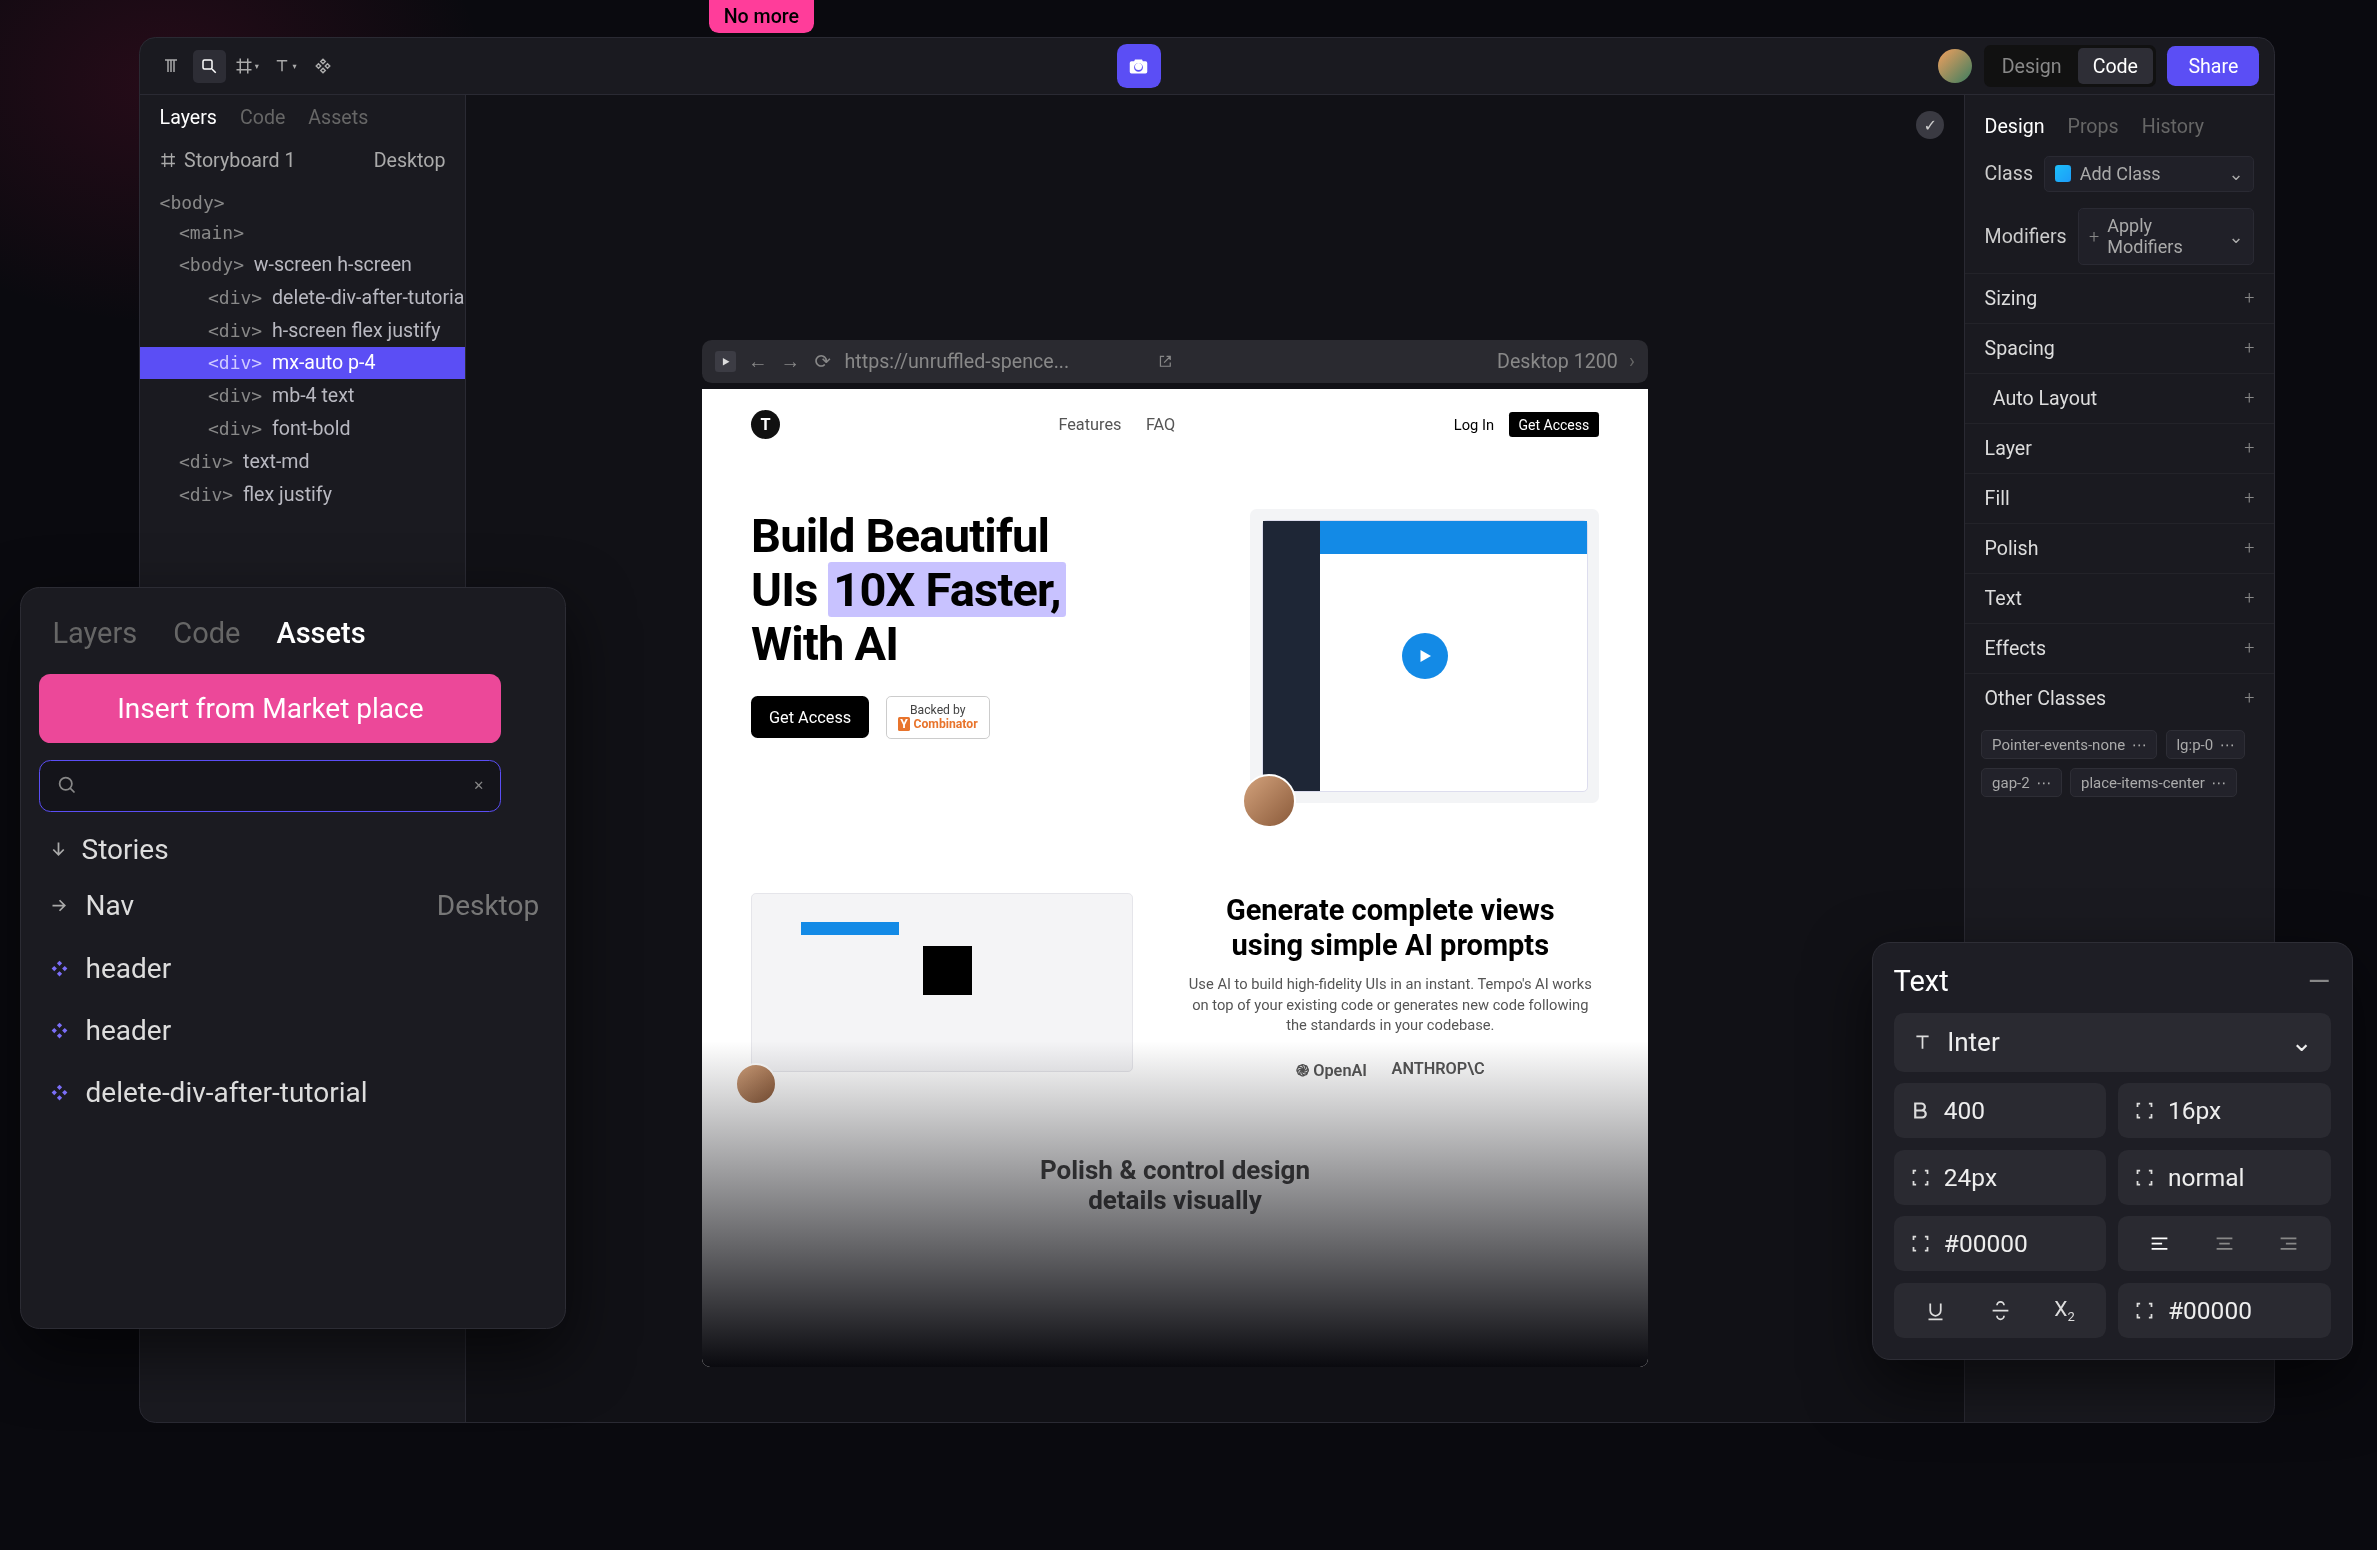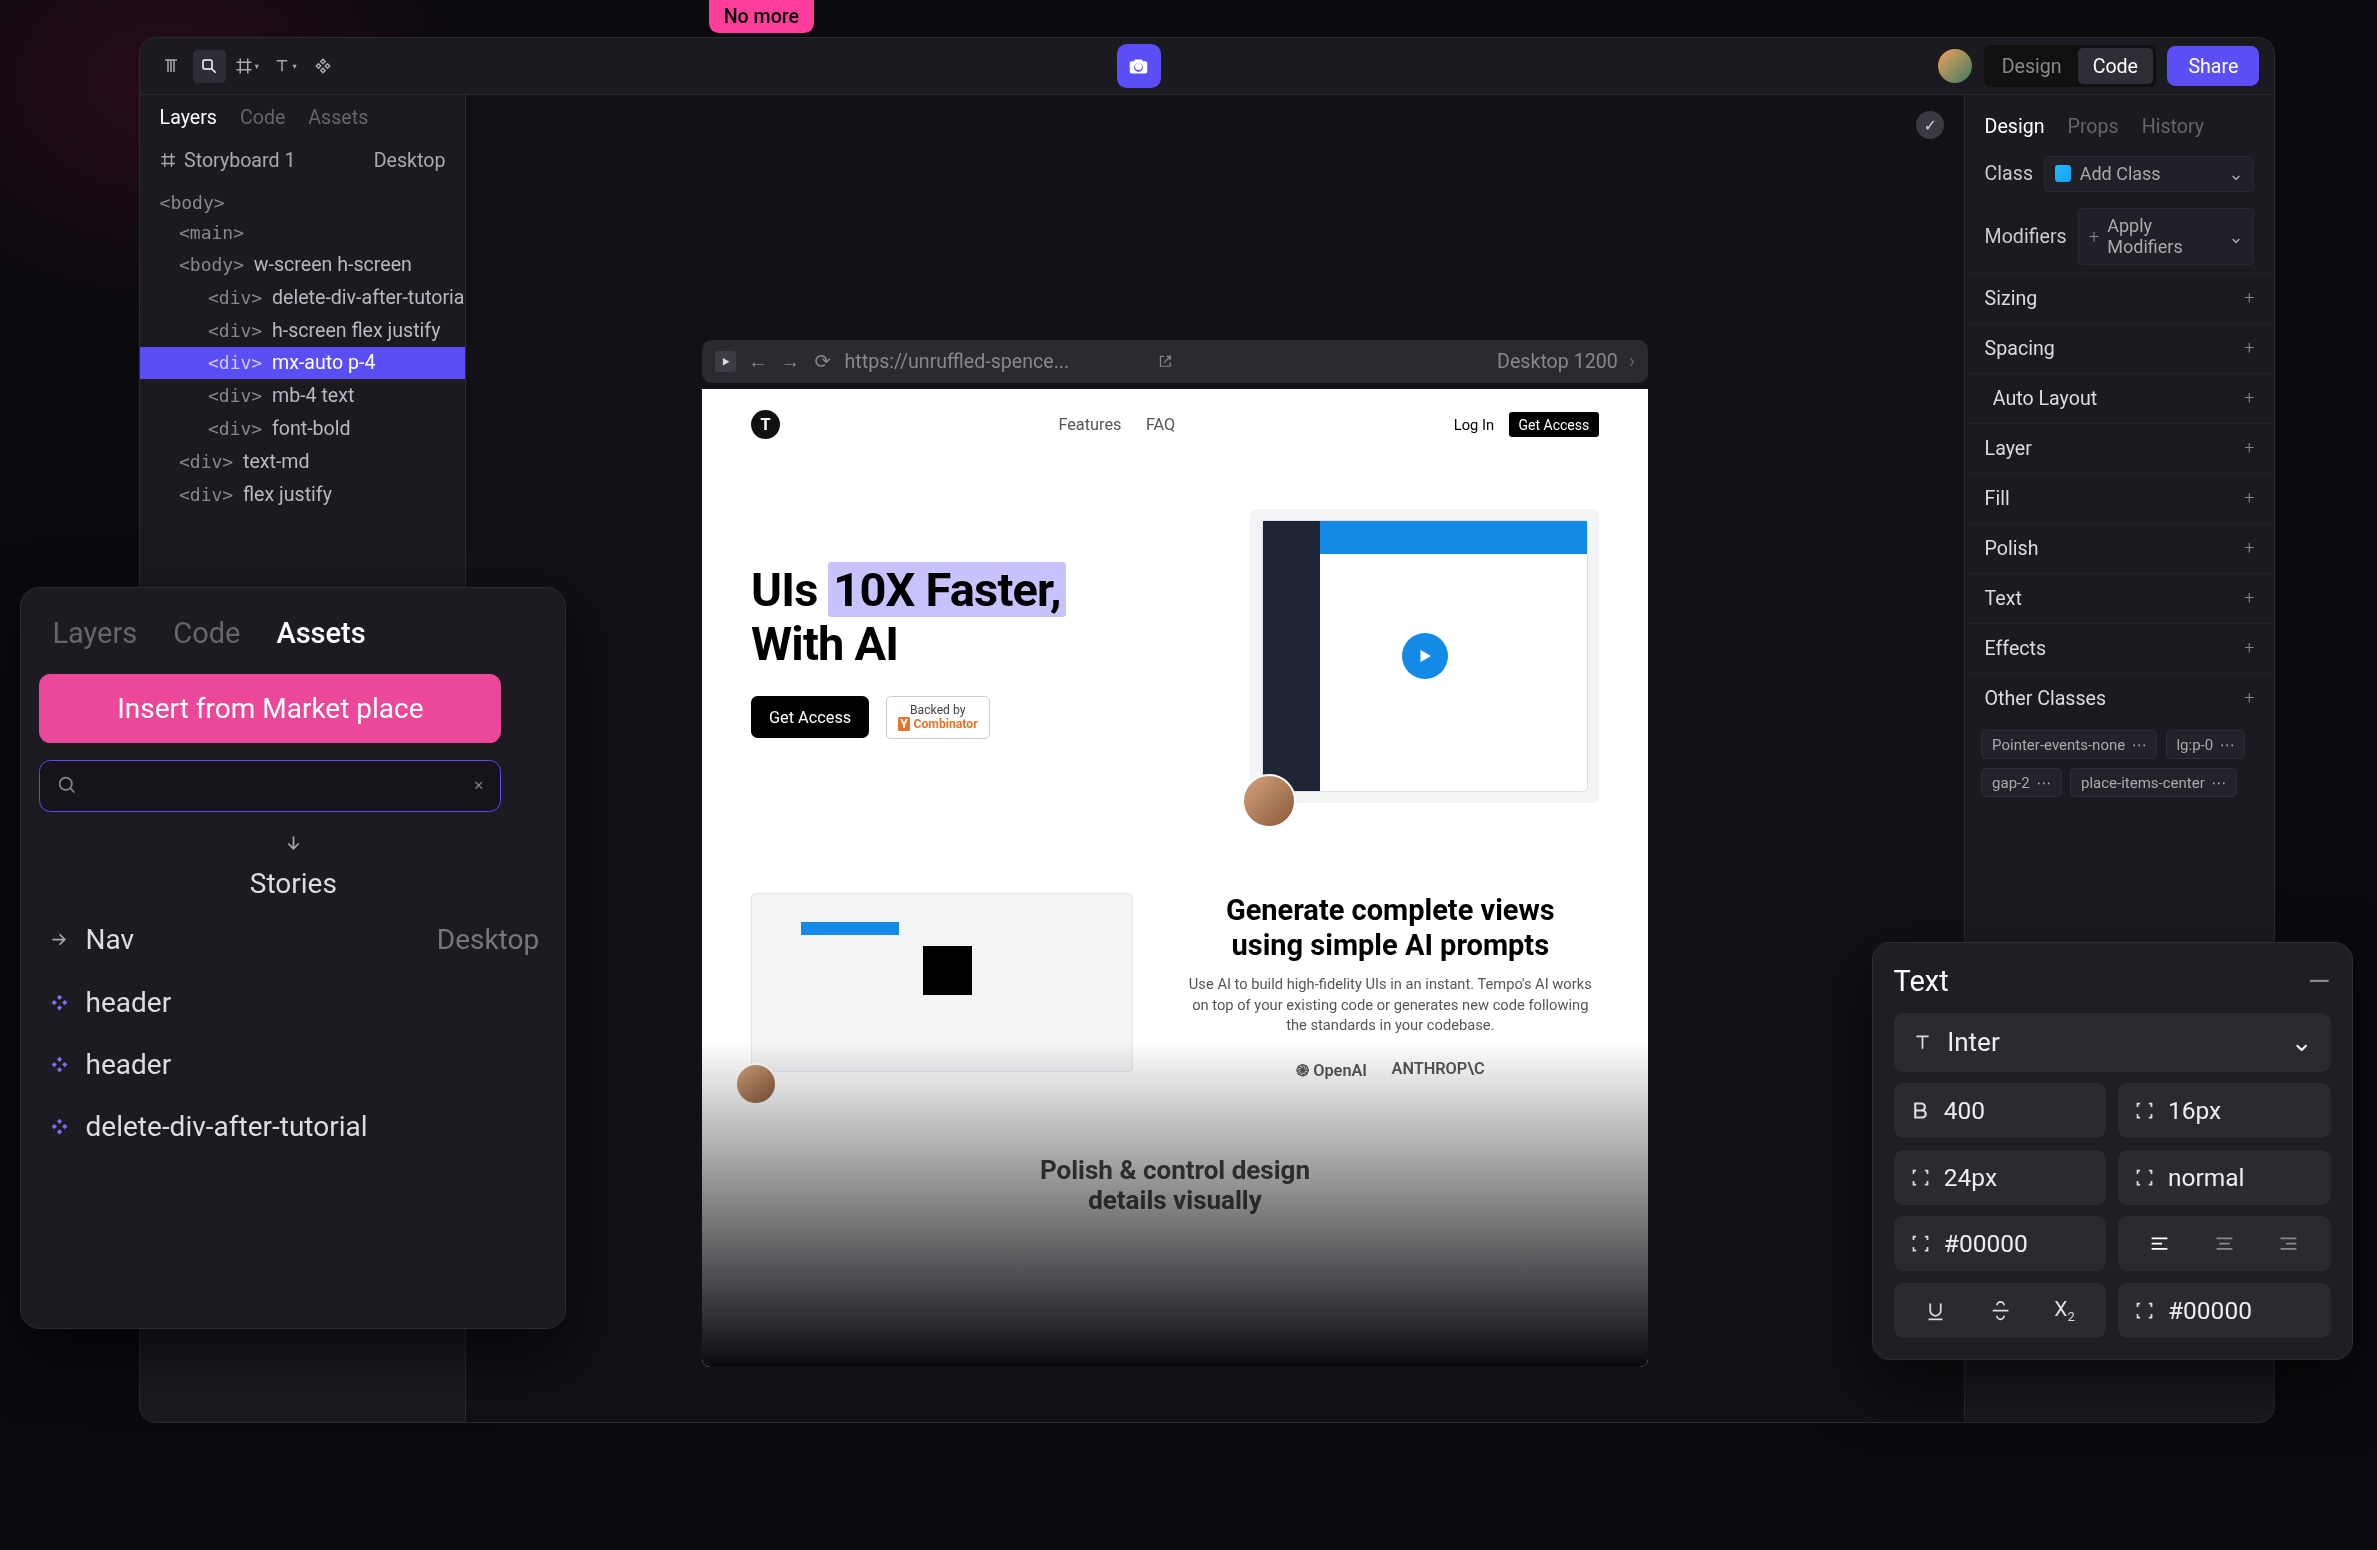--- a/index.html
+++ b/index.html
@@ -409,21 +409,20 @@
   color:#fff;
   font-size: 24.5px;
 }
 .ap-section {
   display:flex;
   align-items:center;
   gap:13px;
   padding: 21px 8.2px 8.2px;
   font-size: 28px;
   color:#ddd;
-  flex-direction:column;
 }
 .ap-item {
   display:flex;
   align-items:center;
   justify-content:space-between;
   padding: 14.7px 8.2px;
   font-size: 28px;
   color:#ddd;
   cursor:pointer;
 }
@@ -716,21 +715,21 @@
           <span>FAQ</span>
         </div>
         <div class="pp-nav-right">
           <span>Log In</span>
           <span class="pp-getaccess">Get Access</span>
         </div>
       </div>
       <div class="pp-hero">
         <div class="pp-hero-left">
           <h1>
-            <br>
+            <span>Build Beautiful</span><br>
             <span>UIs </span><span class="pp-highlight">10X Faster,</span><br>
             <span>With AI</span>
           </h1>
           <div class="pp-buttons">
             <div class="pp-btn-black">Get Access</div>
             <div class="pp-backed">
               <span>Backed by</span>
               <span><span style="background:#e8742c;color:#fff;padding:0 2.4px;border-radius:1.6px;margin-right:3.3px;font-weight:700">Y</span><span class="yc">Combinator</span></span>
             </div>
           </div>

